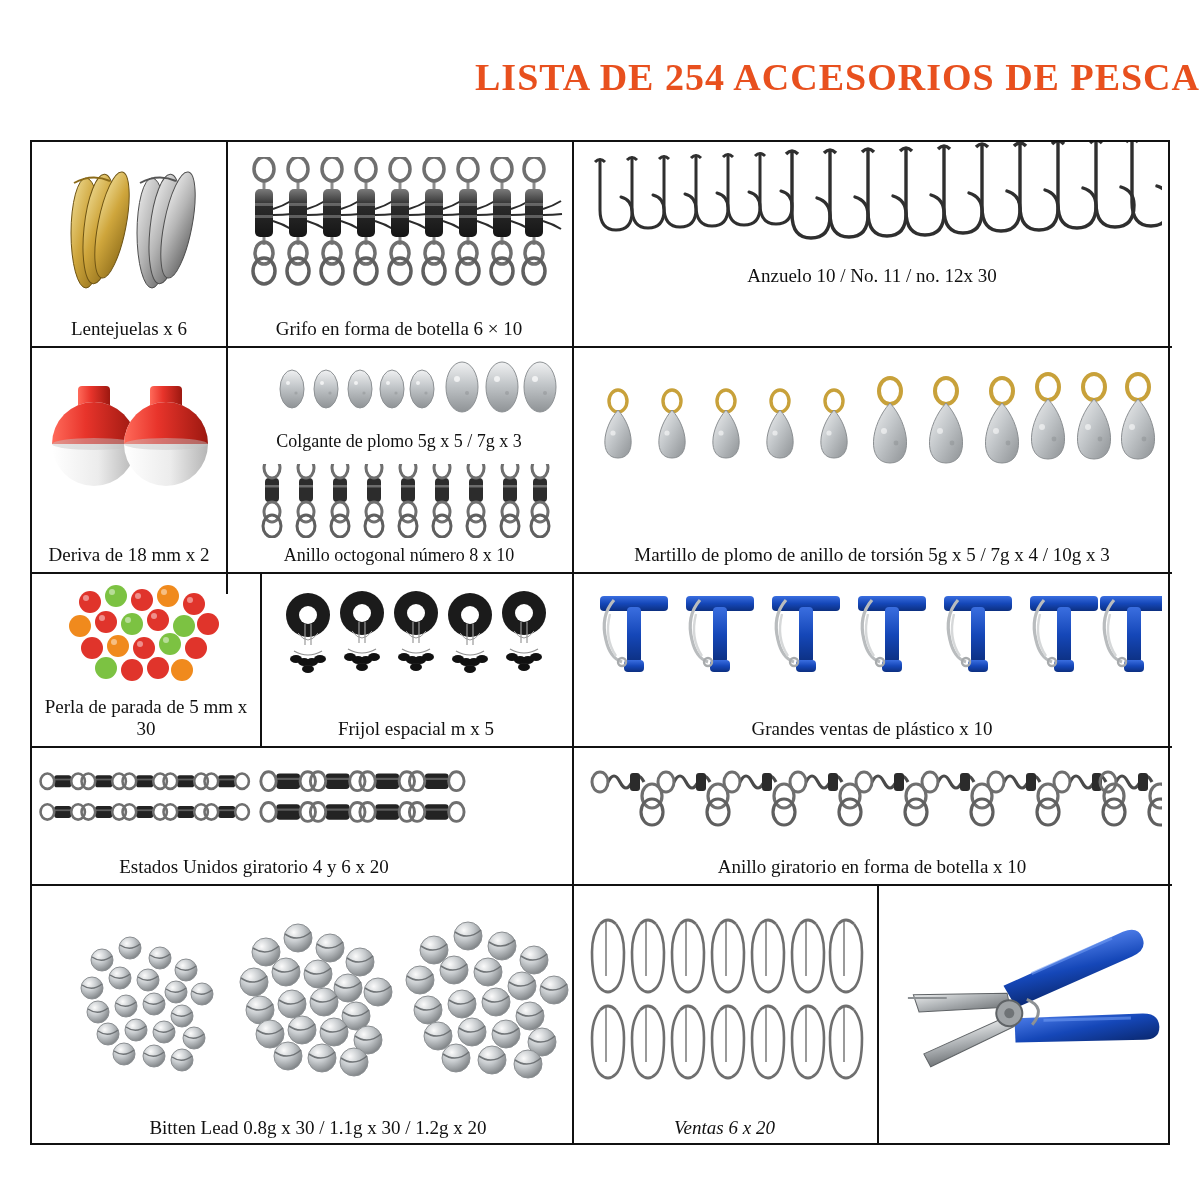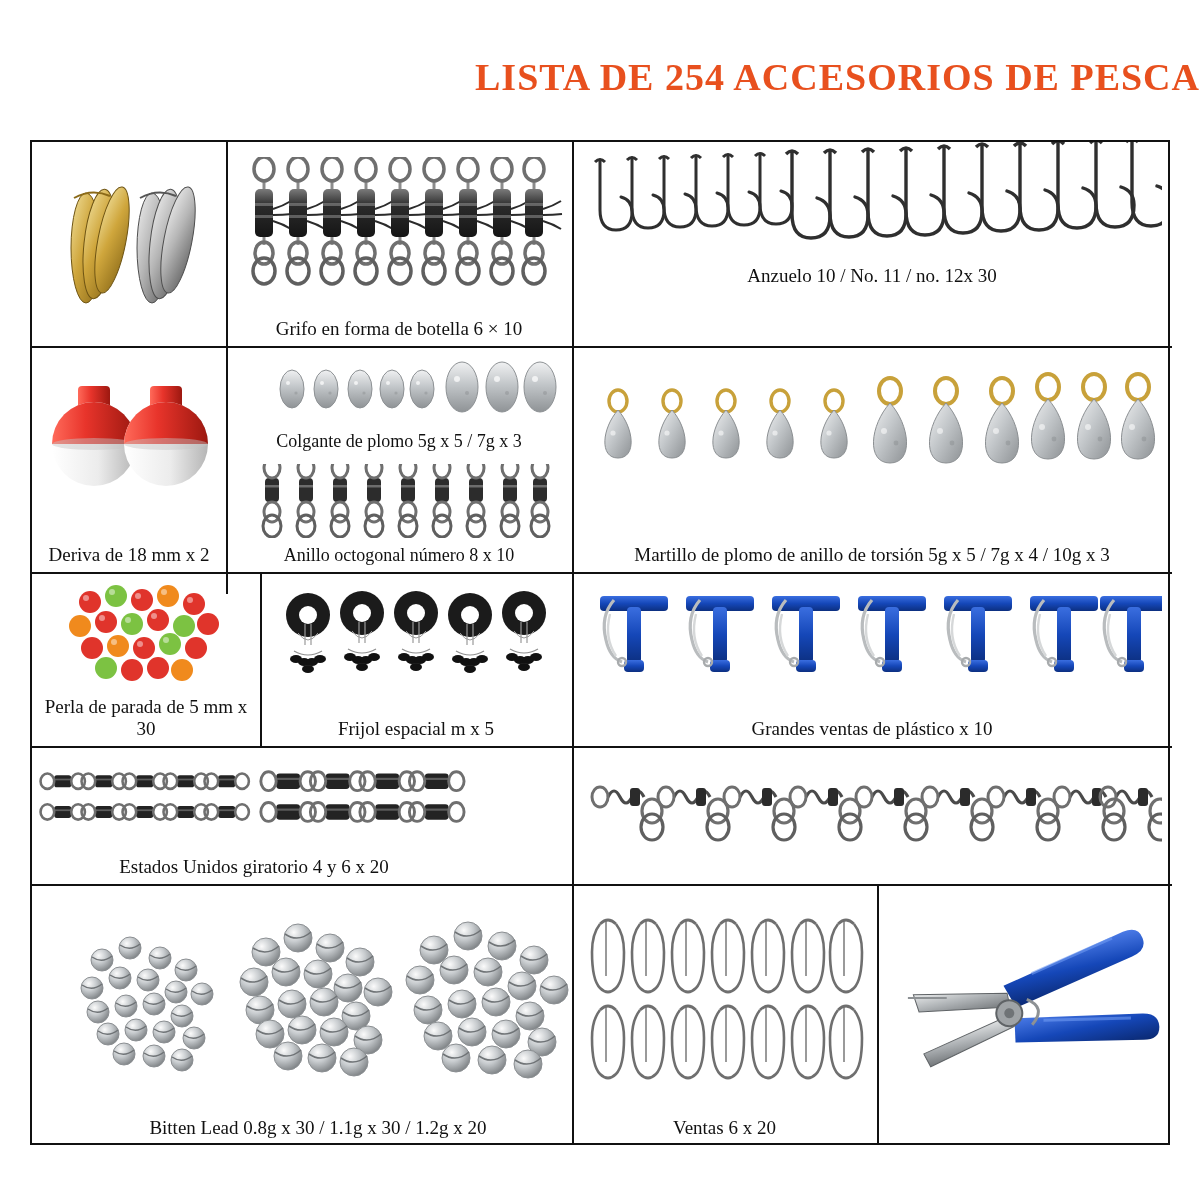--- a/index.html
+++ b/index.html
@@ -124,20 +124,21 @@
             <path d="M30 24 q18 -10 36 -2" stroke="#8b6a18" stroke-width="2" fill="none"></path>
           </g>
           <g>
             <ellipse cx="108" cy="74" rx="15" ry="55" fill="url(#sil1)" stroke="#4e4e4e" stroke-width="1"></ellipse>
             <ellipse cx="121" cy="70" rx="15" ry="55" fill="url(#sil1)" stroke="#4e4e4e" stroke-width="1" transform="rotate(6 121 70)"></ellipse>
             <ellipse cx="134" cy="66" rx="14" ry="54" fill="url(#sil1)" stroke="#4e4e4e" stroke-width="1" transform="rotate(11 134 66)"></ellipse>
             <path d="M96 24 q18 -10 36 -2" stroke="#555" stroke-width="2" fill="none"></path>
           </g>
         </svg>
       </div>
+      <div class="caption">Lentejuelas x 6</div>
     </div>
 
     <div class="cell" style="left:194px; top:0; width:346px; height:204px;">
       <div class="art">
         <svg width="330" height="145" viewBox="0 0 330 145" aria-hidden="true">
           <defs>
             <linearGradient id="swBody" x1="0" y1="0" x2="0" y2="1">
               <stop offset="0%" stop-color="#7a7a7a"></stop>
                 <stop offset="35%" stop-color="#2b2b2b"></stop>
                 <stop offset="100%" stop-color="#151515"></stop>
@@ -675,20 +676,21 @@
               <use href="#coilSwivel"></use>
             </g>
           <g transform="translate(514,28)">
               <use href="#coilSwivel"></use>
             </g>
           <g transform="translate(560,28)">
               <use href="#coilSwivel"></use>
             </g>
         </svg>
       </div>
+      <div class="caption">Anillo giratorio en forma de botella x 10</div>
     </div>
 
     <div class="cell" style="left:16px; top:742px; width:540px; height:261px;">
       <div class="art">
         <svg width="520" height="200" viewBox="0 0 520 200" aria-hidden="true">
           <defs>
             <radialGradient id="shotg" cx="35%" cy="30%" r="75%">
               <stop offset="0%" stop-color="#fbfbfb"></stop>
                 <stop offset="45%" stop-color="#c7cbce"></stop>
                 <stop offset="100%" stop-color="#7d8184"></stop>
@@ -889,21 +891,21 @@
               </g>
             <g transform="translate(42,68)">
                 <use href="#shot"></use>
               </g>
           </g>
         </svg>
       </div>
       <div class="caption">Bitten Lead 0.8g x 30 / 1.1g x 30 / 1.2g x 20</div>
     </div>
 
-    <div class="cell" style="left:540px; top:742px; width:305px; height:261px;">
+    <div class="cell" style="left:540px; top:742px; width:305px; height:261px;font-style:italic;">
       <div class="art">
         <svg width="290" height="195" viewBox="0 0 290 195" aria-hidden="true">
           <defs>
             <g id="snap">
               <path d="M-8 0 q-8 10 -8 28 q0 28 8 36 q8 8 16 0 q8 -8 8 -36 q0 -18 -8 -28" fill="none" stroke="#6f6f6f" stroke-width="2.6"></path>
               <path d="M-8 0 q8 -8 16 0" fill="none" stroke="#6f6f6f" stroke-width="2.6"></path>
               <path d="M-2 -2 L-2 52" stroke="#9a9a9a" stroke-width="2"></path>
             </g>
           </defs>
           <g transform="translate(28,22)">

